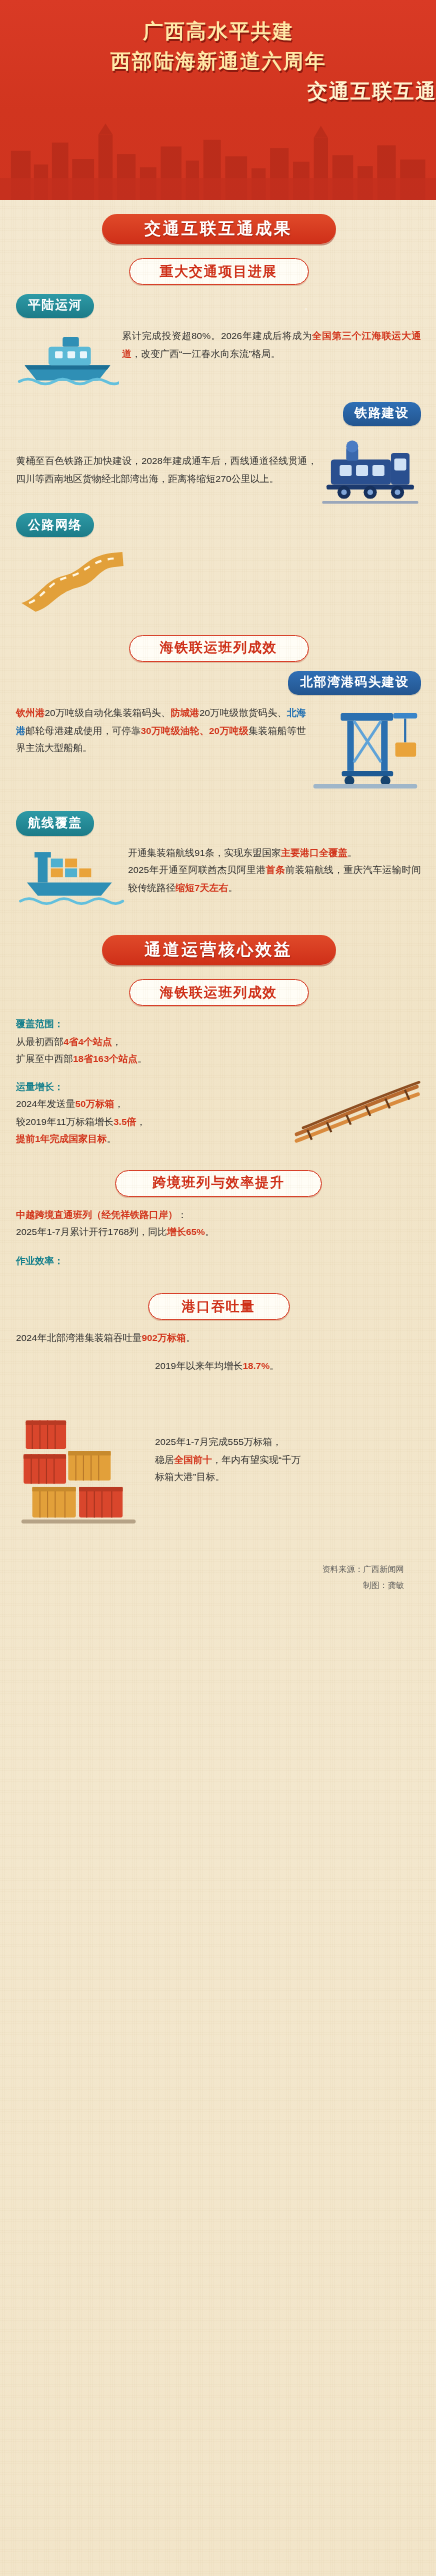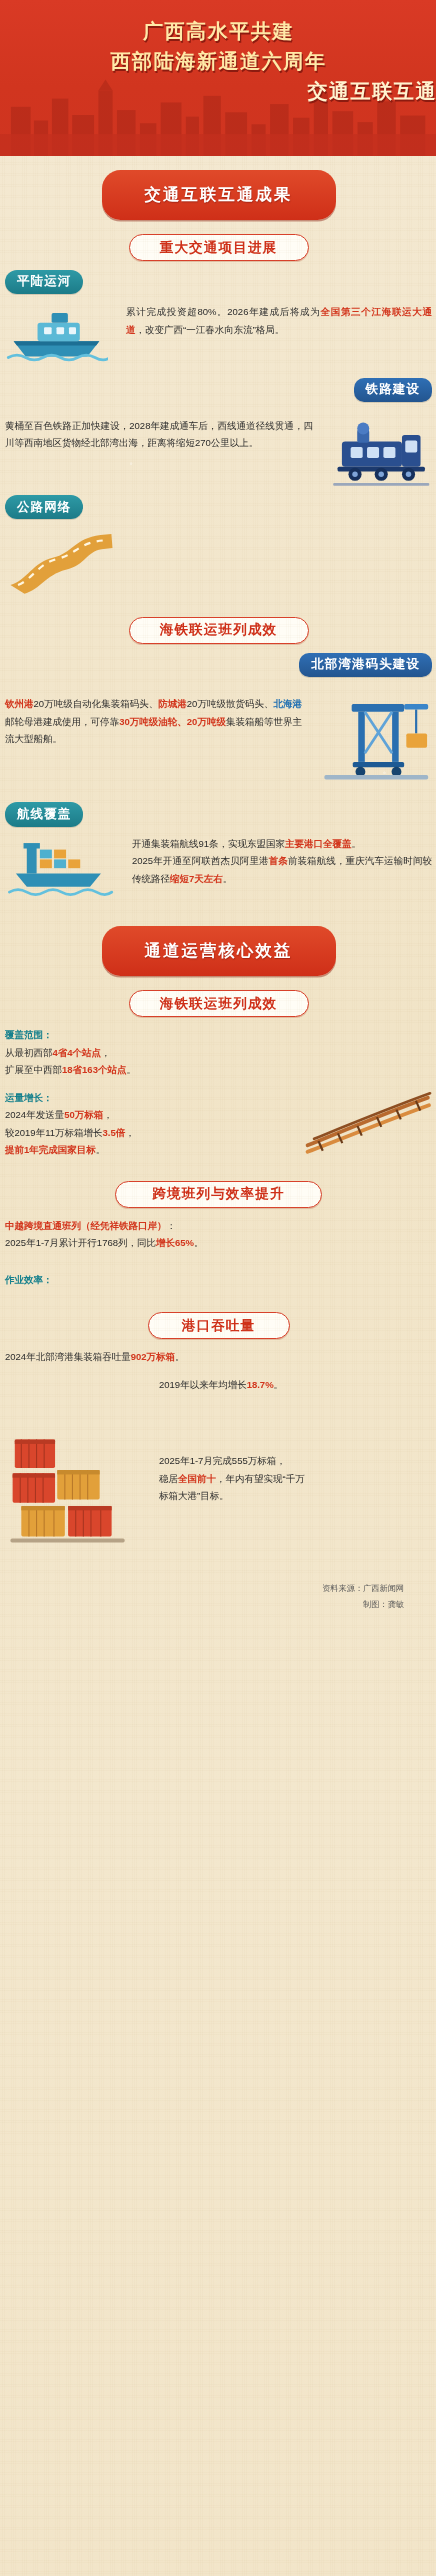--- a/index.html
+++ b/index.html
@@ -25,21 +25,21 @@
     position:absolute; inset:0;
     background-image:
       repeating-linear-gradient(0deg, rgba(190,160,110,0.045) 0 0.5px, transparent 0.5px 2.2px),
       repeating-linear-gradient(90deg, rgba(190,160,110,0.045) 0 0.5px, transparent 0.5px 2.2px);
     pointer-events:none;
   }
 
   
   .hero {
     position: relative;
-    height: 156px;
+    height: 200px;
     background: linear-gradient(180deg, #d93a25 0%, #d1351f 55%, #cf3420 100%);
     overflow: hidden;
   }
   .hero .skyline {
     position: absolute; left:0; right:0; bottom:0; height:82px;
     opacity: .30;
   }
   .hero-title {
     position: relative;
     padding-top: 16.3px;
@@ -53,21 +53,21 @@
     color: #ffe9a8;
     text-shadow: 1.1px 1.6px 0 #8c1b10;
     line-height: 1.5;
   }
   .hero-title .line.l3 { color:#fff3cf;text-align:right; }
 
   
   .banner {
     margin: 14px auto 5.4px;
     width: 234px;
-    height: 50px;
+    height: 30px;
     background: linear-gradient(180deg,#e04a2a 0%, #cf2f18 100%);
     border-radius: 18.5px;
     display:flex; align-items:center; justify-content:center;
     box-shadow: 0 1.6px 0 rgba(140,30,15,.45);
     position: relative; z-index:4;
   }
   .banner span {
     color:#fff;
     font-size: 16.3px;
     font-weight: bold;
@@ -105,33 +105,33 @@
     border-radius: 12px;
     font-size: 12.5px;
     font-weight: bold;
     color:#fff;
     letter-spacing: 1.1px;
     box-shadow: 0 1.1px 0 rgba(0,0,0,.12);
   }
   .pill.teal { background: linear-gradient(180deg,#2e9aa6,#1c7b88); }
   .pill.blue { background: linear-gradient(180deg,#2f6fb5,#23558f); border-radius: 10px; }
 
-  .block { padding: 0 5px; position:relative; z-index:2; }
+  .block { padding: 0 16px; position:relative; z-index:2; }
 
   p.body {
     font-size: 9.5px;
     line-height: 1.85;
     color: #2c2c2c;
     text-align: justify;
   }
   .hl-red { color:#d2361d; font-weight:bold; }
   .hl-blue { color:#1f6fb2; font-weight:bold; }
   .hl-teal { color:#17818d; font-weight:bold; }
 
-  .row { display:flex; gap:18px; align-items:flex-start; }
+  .row { display:flex; gap:3px; align-items:flex-start; }
   .col { flex:1; }
 
   .art { flex: 0 0 auto; }
 
   
   .footer {
     text-align: right;
     padding: 16.3px 33px 22px;
     font-size: 8.2px;
     color:#5b5b5b;
@@ -208,21 +208,21 @@
       <div class="col" style="padding-top:4.4px;">
         <p class="body">累计完成投资超80%。2026年建成后将成为<span class="hl-red">全国第三个江海联运大通道</span>，改变广西“一江春水向东流”格局。</p>
       </div>
     </div>
   </div>
 
   <div class="block" style="margin-top:14px;">
     <div class="head-right">
       <span class="pill blue">铁路建设</span>
     </div>
-    <div class="row" style="margin-top:11px;">
+    <div class="row" style="margin-top:5px;align-items:center;">
       <div class="col" style="padding-top:3.3px;">
         <p class="body">黄桶至百色铁路正加快建设，2028年建成通车后，西线通道径线贯通，四川等西南地区货物经北部湾出海，距离将缩短270公里以上。</p>
       </div>
       <div class="art">
         <svg width="101" height="74" viewBox="0 0 185 135">
           <rect x="20" y="52" width="110" height="46" rx="6" fill="#2a4f8f"></rect>
           <rect x="130" y="40" width="34" height="58" rx="5" fill="#2a4f8f"></rect>
           <rect x="36" y="62" width="22" height="20" rx="3" fill="#cfe1f5"></rect>
           <rect x="66" y="62" width="22" height="20" rx="3" fill="#cfe1f5"></rect>
           <rect x="96" y="62" width="22" height="20" rx="3" fill="#cfe1f5"></rect>
@@ -257,21 +257,21 @@
   </div>
 
   <div class="subbanner" style="margin-top:22px;">
     <span>海铁联运班列成效</span>
   </div>
 
   <div class="block">
     <div class="head-right">
       <span class="pill blue">北部湾港码头建设</span>
     </div>
-    <div class="row" style="margin-top:16px;justify-content:center;">
+    <div class="row" style="margin-top:7px;justify-content:center;">
       <div class="col" style="padding-top:2.2px;">
         <p class="body"><span class="hl-red">钦州港</span>20万吨级自动化集装箱码头、<span class="hl-red">防城港</span>20万吨级散货码头、<span class="hl-blue">北海港</span>邮轮母港建成使用，可停靠<span class="hl-red">30万吨级油轮、20万吨级</span>集装箱船等世界主流大型船舶。</p>
       </div>
       <div class="art">
         <svg width="112" height="93" viewBox="0 0 205 170">
           <rect x="58" y="20" width="96" height="14" rx="3" fill="#2a6fb0"></rect>
           <rect x="154" y="20" width="44" height="10" rx="3" fill="#3a85c9"></rect>
           <rect x="70" y="34" width="12" height="92" fill="#2a6fb0"></rect>
           <rect x="132" y="34" width="12" height="92" fill="#2a6fb0"></rect>
           <path d="M82 34 L132 110 M132 34 L82 110" stroke="#5fa3d8" stroke-width="5"></path>
@@ -342,21 +342,21 @@
       </div>
     </div>
   </div>
 
   <div class="subbanner" style="width:207px;margin-top:22px;">
     <span>跨境班列与效率提升</span>
   </div>
 
   <div class="block">
     <p class="body"><span class="hl-red">中越跨境直通班列（经凭祥铁路口岸）</span>：<br>2025年1-7月累计开行1768列，同比<span class="hl-red">增长65%</span>。</p>
-    <p class="body" style="margin-top:19px;"><span class="hl-teal">作业效率：</span></p>
+    <p class="body" style="margin-top:11px;"><span class="hl-teal">作业效率：</span></p>
   </div>
 
   <div class="subbanner" style="width:142px;margin-top:24px;">
     <span>港口吞吐量</span>
   </div>
 
   <div class="block">
     <p class="body">2024年北部湾港集装箱吞吐量<span class="hl-red">902万标箱</span>。</p>
 
     <div class="row" style="margin-top:11px; align-items:flex-end;">

